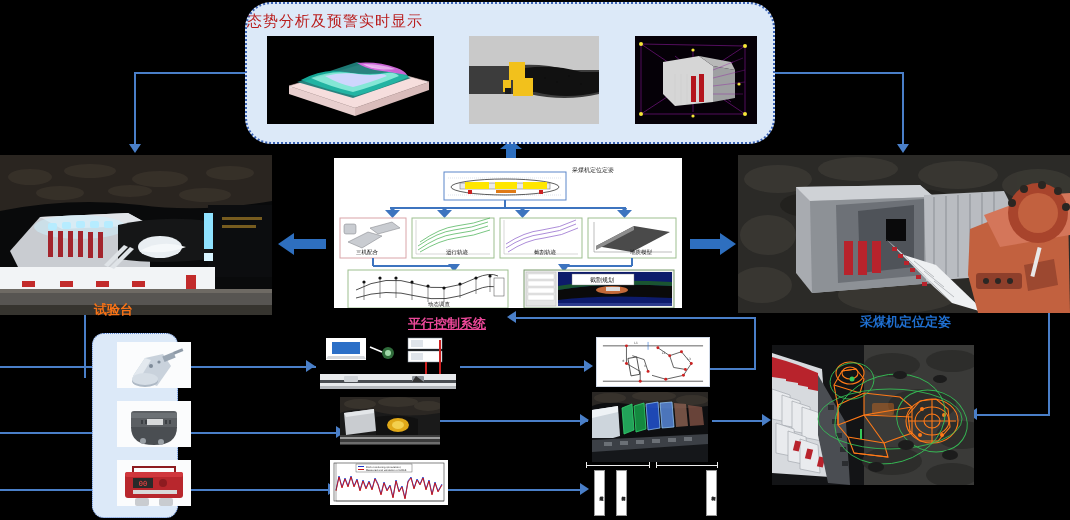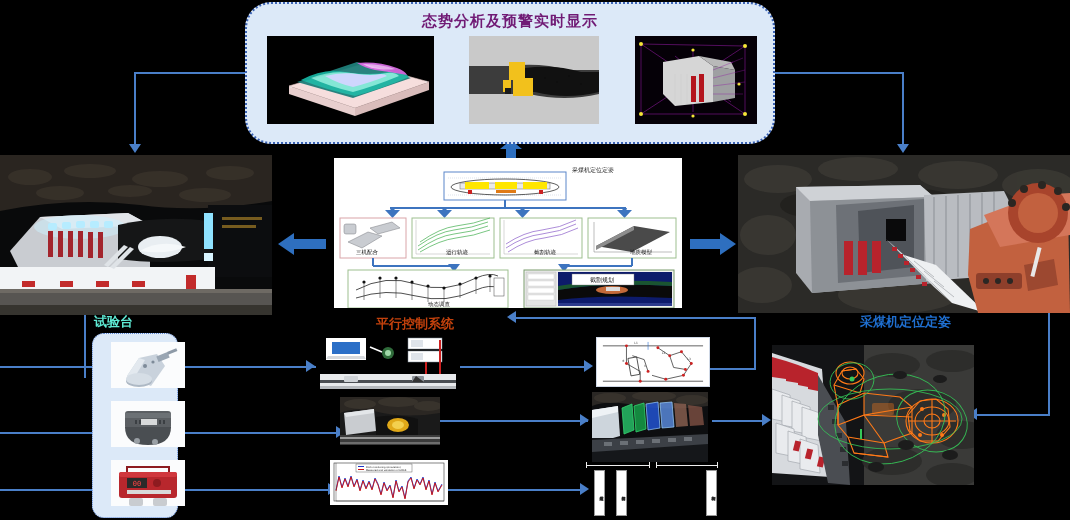--- a/index.html
+++ b/index.html
@@ -50,23 +50,22 @@
 
   
   #top-panel {
     left: 245px; top: 2px; width: 530px; height: 142px;
     background: #dce9f8;
     border: 2px dotted #3b63b5;
     border-radius: 26px;
   }
   #top-title {
     position: absolute; left: 0; top: 8px; width: 100%;
-    text-align: center;
-    color: #701a75;
-    font-size: 15px; font-weight: bold;
+    color: #b91c1c;
+    font-size: 15px; font-weight: normal;
     letter-spacing: 1px;
   }
   .top-thumb {
     position: absolute; top: 32px; height: 88px;
     background: #000;
     overflow: hidden;
   }
   #thumb-1 { left: 20px;  width: 167px; }
   #thumb-2 { left: 222px; width: 130px; background:#c9c9c9; }
   #thumb-3 { left: 388px; width: 122px; }
@@ -92,33 +91,33 @@
     text-align: center;
     color: #1a1a1a; font-size: 14px; font-weight: bold;
   }
 
   
   .sys-label {
     position: absolute;
     font-size: 13px; font-weight: bold;
     white-space: nowrap;
   }
-  #lbl-testbed { left: 94px;  top: 313px; color: #5eead4; }
-  #lbl-parallel{ left: 376px; top: 315px; color: #c2410c; }
+  #lbl-testbed { left: 94px;  top: 301px; color: #f97316; }
+  #lbl-parallel{ left: 408px; top: 315px; color: #ec4899; text-decoration: underline; }
   #lbl-sim3d   { left: 860px; top: 313px; color: #1f6fd0; }
 
   
   #sensor-box {
     left: 92px; top: 333px; width: 86px; height: 185px;
     background: #dce9f8;
     border: 1px dotted #5b86d6;
     border-radius: 12px;
   }
   .sensor-img {
-    position: absolute; left: 18px; width: 74px; height: 46px;
+    position: absolute; left: 24px; width: 74px; height: 46px;
     background: #fff; overflow: hidden;
   }
   #sensor-1 { top: 8px; }
   #sensor-2 { top: 67px; }
   #sensor-3 { top: 126px; }
 
   
   .tile { position: absolute; overflow: hidden; background: #fff; }
   #tile-lab-rail { left: 316px; top: 336px; width: 144px; height: 56px; background: transparent; }
   #tile-cad      { left: 596px; top: 337px; width: 114px; height: 50px; background: #fff; border: 1px solid #cfd8e6;}

